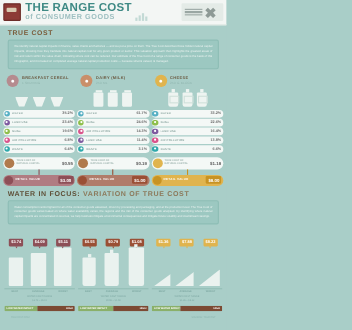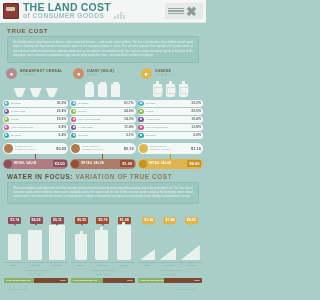--- a/index.html
+++ b/index.html
@@ -131,21 +131,21 @@
   .footer span{font-size:2.3px;color:#8cb5af;}
 </style>
 </head>
 <body>
 
 <div class="page">
 
   <div class="header">
     <div class="brand-mark"></div>
     <div class="titles">
-      <div class="t-main">THE LAND COST</div>
+      <div class="t-main">THE RANGE COST</div>
       <div class="t-sub">of CONSUMER GOODS</div>
     </div>
     <div class="spark">
       <i style="height:3px"></i>
         <i style="height:5px"></i>
         <i style="height:7px"></i>
         <i style="height:4px"></i>
     </div>
     <div class="logo-box">
       <div class="logo-lines">

